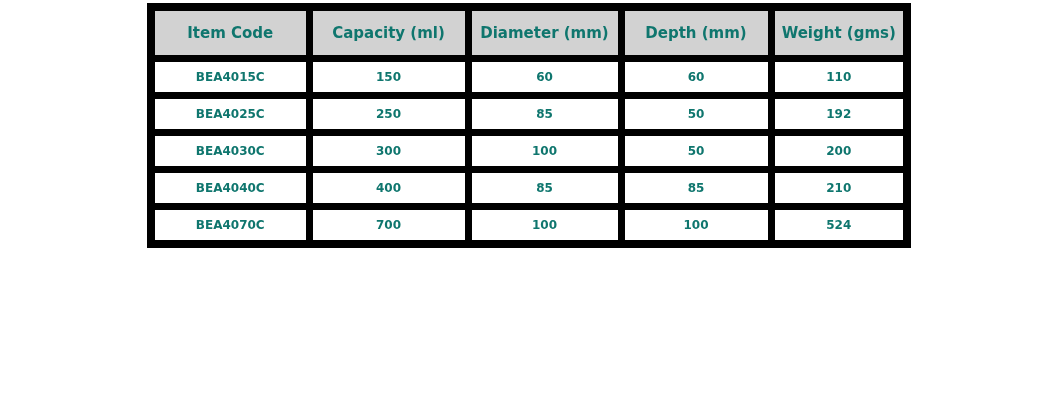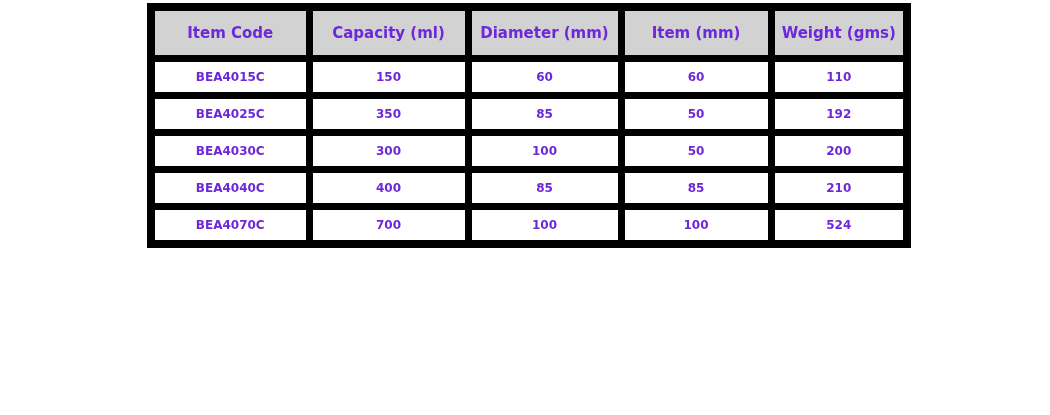--- a/index.html
+++ b/index.html
@@ -26,21 +26,21 @@
   }
   .spec-table col.c1 { width: 158px; }
   .spec-table col.c2 { width: 159px; }
   .spec-table col.c3 { width: 153px; }
   .spec-table col.c4 { width: 150px; }
   .spec-table col.c5 { width: 136px; }
   .spec-table th, .spec-table td {
     border: 7px solid #000000;
     text-align: center;
     vertical-align: middle;
-    color: #6d28d9;
+    color: #0f766e;
     font-weight: bold;
     padding: 0;
     overflow: hidden;
     white-space: nowrap;
   }
   .spec-table th {
     background: #d2d2d2;
     height: 44px;
     font-size: 15px;
   }
@@ -60,35 +60,35 @@
         <col class="c2">
         <col class="c3">
         <col class="c4">
         <col class="c5">
     </colgroup>
     <thead>
         <tr>
           <th>Item Code</th>
           <th>Capacity (ml)</th>
           <th>Diameter (mm)</th>
-          <th>Item (mm)</th>
+          <th>Depth (mm)</th>
           <th>Weight (gms)</th>
         </tr>
       </thead>
     <tbody>
         <tr>
           <td>BEA4015C</td>
           <td>150</td>
           <td>60</td>
           <td>60</td>
           <td>110</td>
         </tr>
         <tr>
           <td>BEA4025C</td>
-          <td>350</td>
+          <td>250</td>
           <td>85</td>
           <td>50</td>
           <td>192</td>
         </tr>
         <tr>
           <td>BEA4030C</td>
           <td>300</td>
           <td>100</td>
           <td>50</td>
           <td>200</td>

